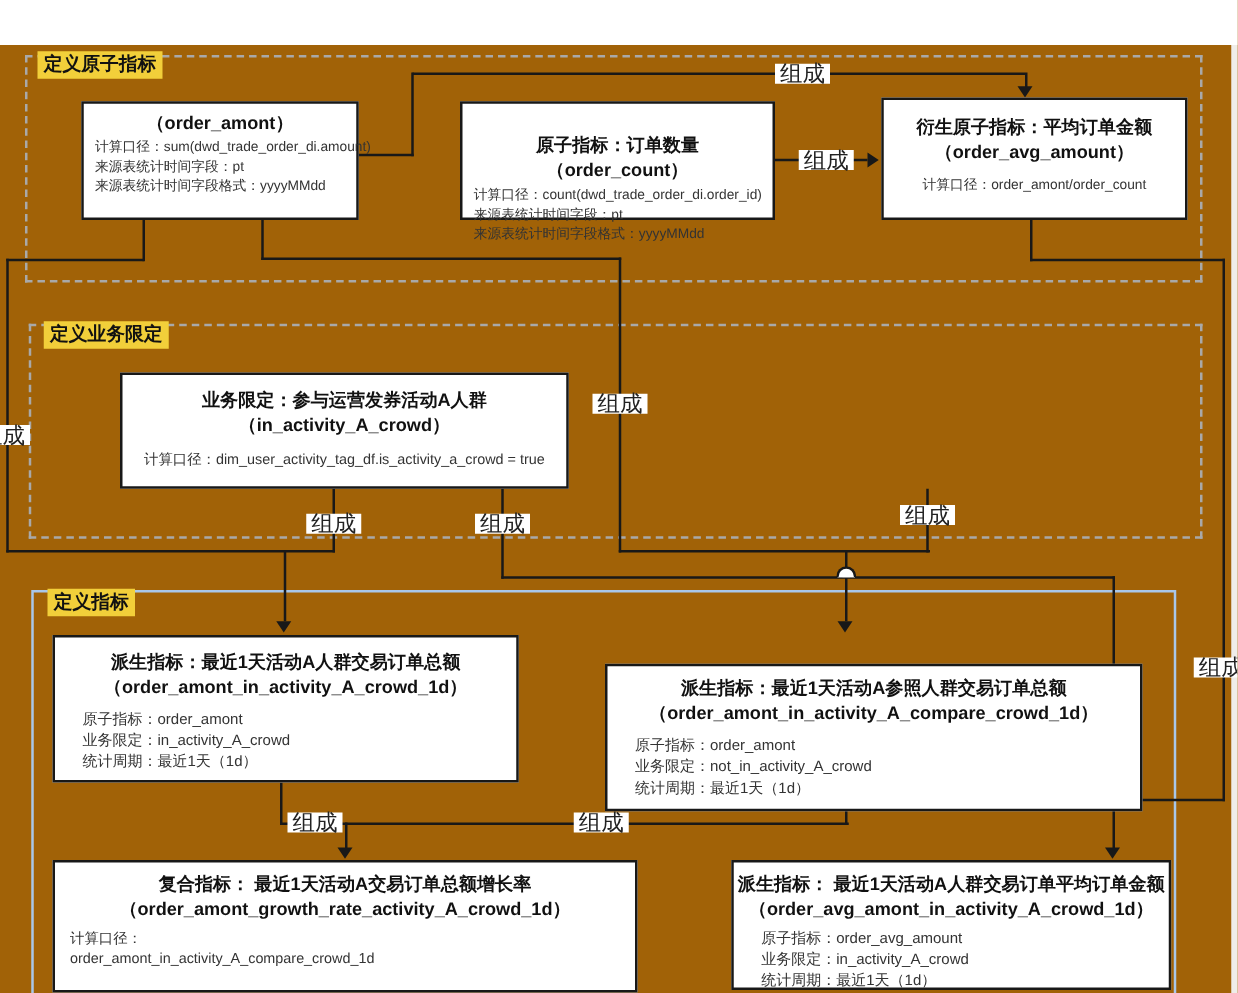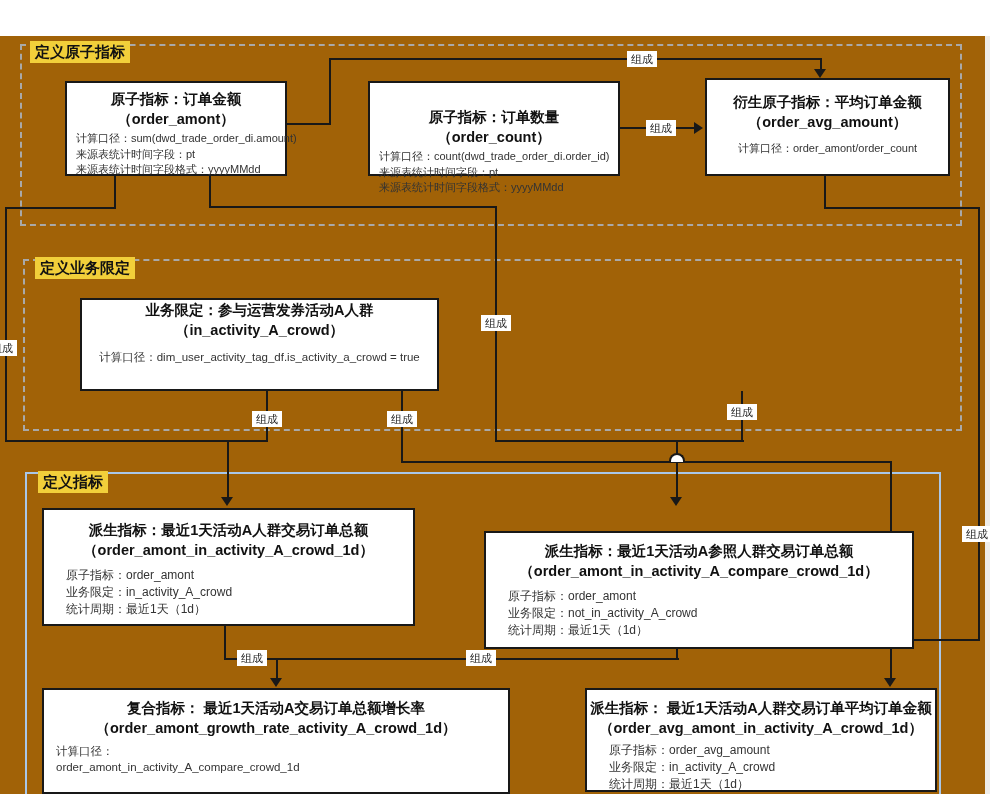--- a/index.html
+++ b/index.html
@@ -17,21 +17,21 @@
   .bl2{font-size:11.5px;line-height:16px;color:#333;white-space:nowrap;}
   .bl3{font-size:12px;line-height:17px;color:#333;white-space:nowrap;}
   .ln{position:absolute;background:#181818;z-index:2;}
   .arr-d{position:absolute;width:0;height:0;border-left:6px solid transparent;
          border-right:6px solid transparent;border-top:9px solid #181818;z-index:3;}
   .arr-r{position:absolute;width:0;height:0;border-top:6px solid transparent;
          border-bottom:6px solid transparent;border-left:9px solid #181818;z-index:3;}
   .hop{position:absolute;width:16px;height:9px;background:#fff;border:2px solid #181818;
        border-bottom:none;border-radius:8px 8px 0 0;box-sizing:border-box;z-index:3;}
   .edge-label{position:absolute;transform:translate(-50%,-50%);background:#fff;color:#222;
-              font-size:11px;line-height:16px;padding:0 4px;white-space:nowrap;z-index:5;}
+              font-size:18px;line-height:16px;padding:0 4px;white-space:nowrap;z-index:5;}
   .ct{text-align:center;}
 </style>
 </head>
 <body>
 
 <div id="stage">
 
   <div class="sec sec-dashed" style="left:20px;top:8px;width:942px;height:182px;"></div>
   <div class="sec sec-dashed" style="left:23px;top:223px;width:939px;height:172px;"></div>
   <div class="sec sec-blue" style="left:25px;top:436px;width:916px;height:352px;"></div>
@@ -90,21 +90,20 @@
   <div class="edge-label" style="left:496px;top:287px;">组成</div>
   <div class="edge-label" style="left:2px;top:312px;">组成</div>
   <div class="edge-label" style="left:267px;top:383px;">组成</div>
   <div class="edge-label" style="left:402px;top:383px;">组成</div>
   <div class="edge-label" style="left:742px;top:376px;">组成</div>
   <div class="edge-label" style="left:252px;top:622px;">组成</div>
   <div class="edge-label" style="left:481px;top:622px;">组成</div>
   <div class="edge-label" style="left:977px;top:498px;">组成</div>
 
   <div class="box" style="left:65px;top:45px;width:222px;height:95px;padding-top:6px;">
-    <div class="bt">原子指标：订单金额</div>
     <div class="bt">（order_amont）</div>
     <div style="padding-left:9px;margin-top:2px;">
       <div class="bl">计算口径：sum(dwd_trade_order_di.amount)</div>
       <div class="bl">来源表统计时间字段：pt</div>
       <div class="bl">来源表统计时间字段格式：yyyyMMdd</div>
     </div>
   </div>
 
   <div class="box" style="left:368px;top:45px;width:252px;height:95px;padding-top:24px;">
     <div class="bt">原子指标：订单数量</div>
@@ -115,21 +114,21 @@
       <div class="bl">来源表统计时间字段格式：yyyyMMdd</div>
     </div>
   </div>
 
   <div class="box" style="left:705px;top:42px;width:245px;height:98px;padding-top:12px;">
     <div class="bt">衍生原子指标：平均订单金额</div>
     <div class="bt">（order_avg_amount）</div>
     <div class="bl ct" style="margin-top:9px;text-align:center;">计算口径：order_amont/order_count</div>
   </div>
 
-  <div class="box" style="left:80px;top:262px;width:359px;height:93px;">
+  <div class="box" style="left:96px;top:262px;width:359px;height:93px;padding-top:11px;">
     <div class="bt">业务限定：参与运营发券活动A人群</div>
     <div class="bt">（in_activity_A_crowd）</div>
     <div class="bl2 ct" style="margin-top:9px;">计算口径：dim_user_activity_tag_df.is_activity_a_crowd = true</div>
   </div>
 
 
   <div class="box" style="left:42px;top:472px;width:373px;height:118px;padding-top:10px;">
     <div class="bt">派生指标：最近1天活动A人群交易订单总额</div>
     <div class="bt">（order_amont_in_activity_A_crowd_1d）</div>
     <div style="padding-left:22px;margin-top:7px;">

